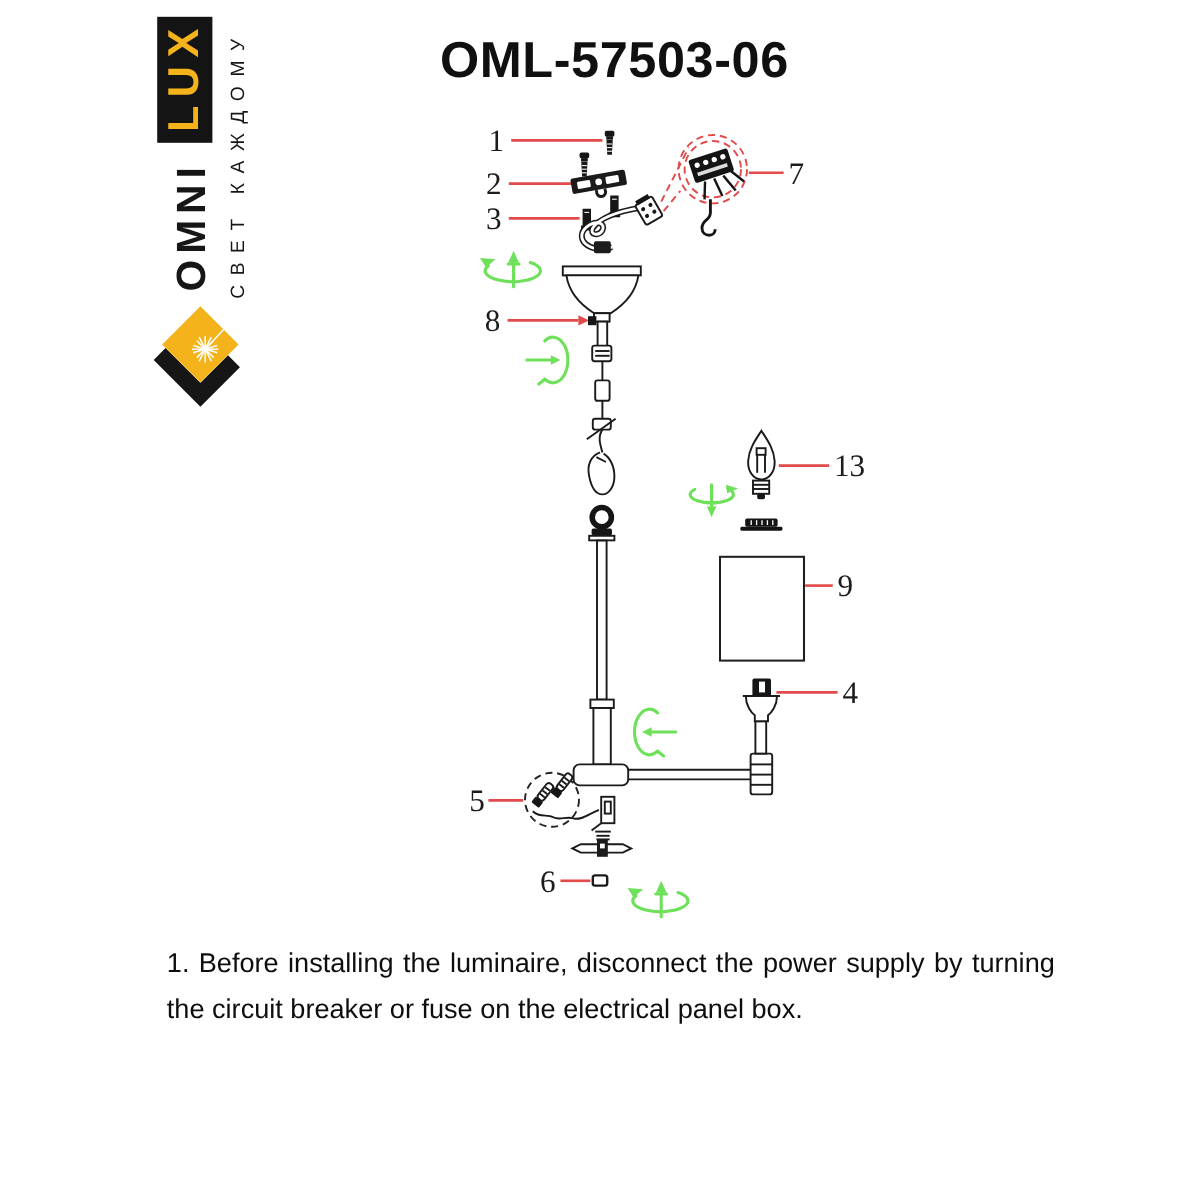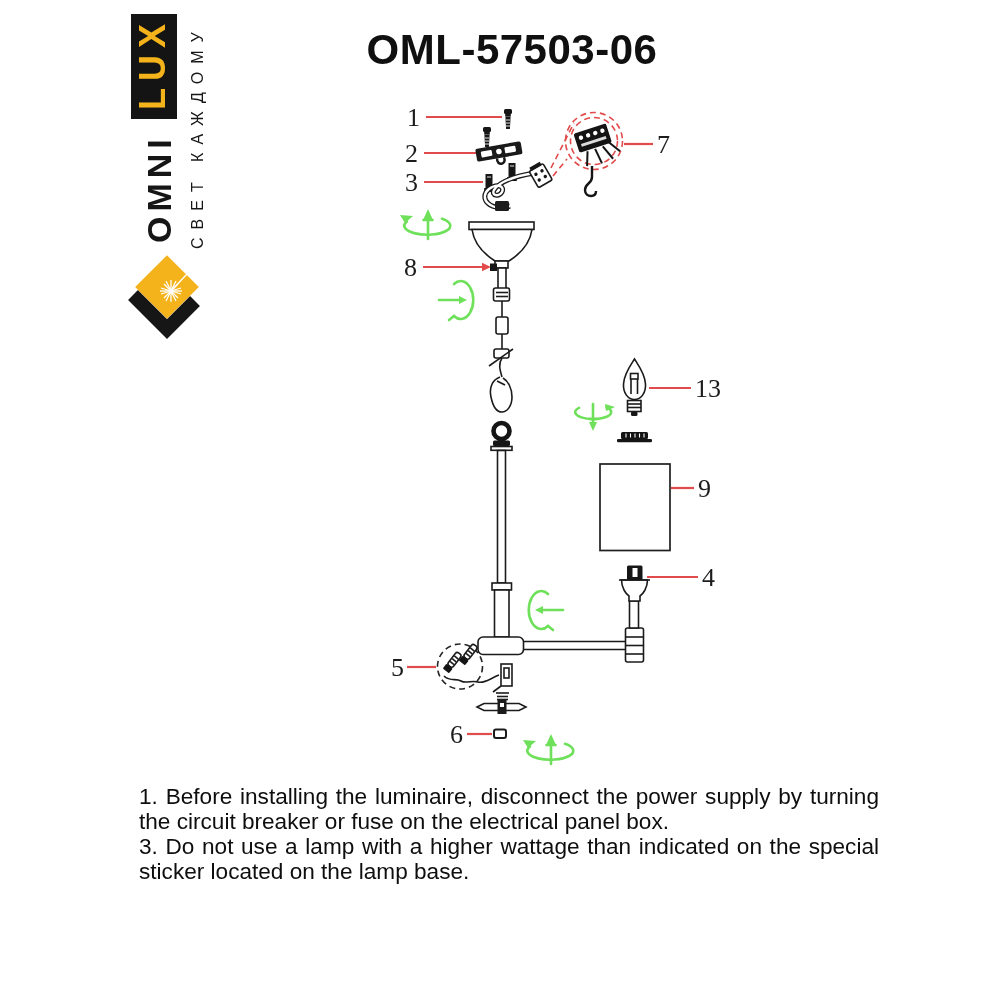--- a/index.html
+++ b/index.html
@@ -21,21 +21,21 @@
   #diagram-svg{left:0;top:0;width:1000px;height:1000px}
   #logo-svg{left:103px;top:6px;width:120px;height:345px}
   .plabel{
     position:absolute;font-family:"Liberation Serif",serif;
     font-size:26px;line-height:26px;color:#1c1c1c;
   }
   #instructions{
     left:139px;top:784px;width:740px;
   }
   #instructions p{
-    margin:0;font-size:22.6px;line-height:25px;text-align:justify;color:#0e0e0e;
+    margin:0;font-size:22.6px;line-height:38px;text-align:justify;color:#0e0e0e;
   }
   
   .k{stroke:#1b1b1b;fill:none;stroke-width:1.6}
   .kw{stroke:#1b1b1b;fill:#ffffff;stroke-width:1.6}
   .kf{fill:#161616;stroke:none}
   .red{stroke:var(--leader-red);fill:none;stroke-width:2.2}
   .redf{fill:var(--leader-red);stroke:none}
   .reddash{stroke:var(--leader-red);fill:none;stroke-width:1.6;stroke-dasharray:6 4}
   .g{stroke:var(--rotation-green);fill:none;stroke-width:2.6;stroke-linecap:round}
   .gf{fill:var(--rotation-green);stroke:none}
@@ -302,14 +302,13 @@
 <span class="plabel" style="left:702px;top:565px">4</span>
 <span class="plabel" style="left:391px;top:655px">5</span>
 <span class="plabel" style="left:450px;top:722px">6</span>
 <span class="plabel" style="left:657px;top:132px">7</span>
 <span class="plabel" style="left:404px;top:255px">8</span>
 <span class="plabel" style="left:698px;top:476px">9</span>
 <span class="plabel" style="left:695px;top:376px">13</span>
 
 <div id="instructions" class="abs">
   <p>1. Before installing the luminaire, disconnect the power supply by turning the circuit breaker or fuse on the electrical panel box.</p>
-  <p>3. Do not use a lamp with a higher wattage than indicated on the special sticker located on the lamp base.</p>
 </div>
 
 </body></html>

